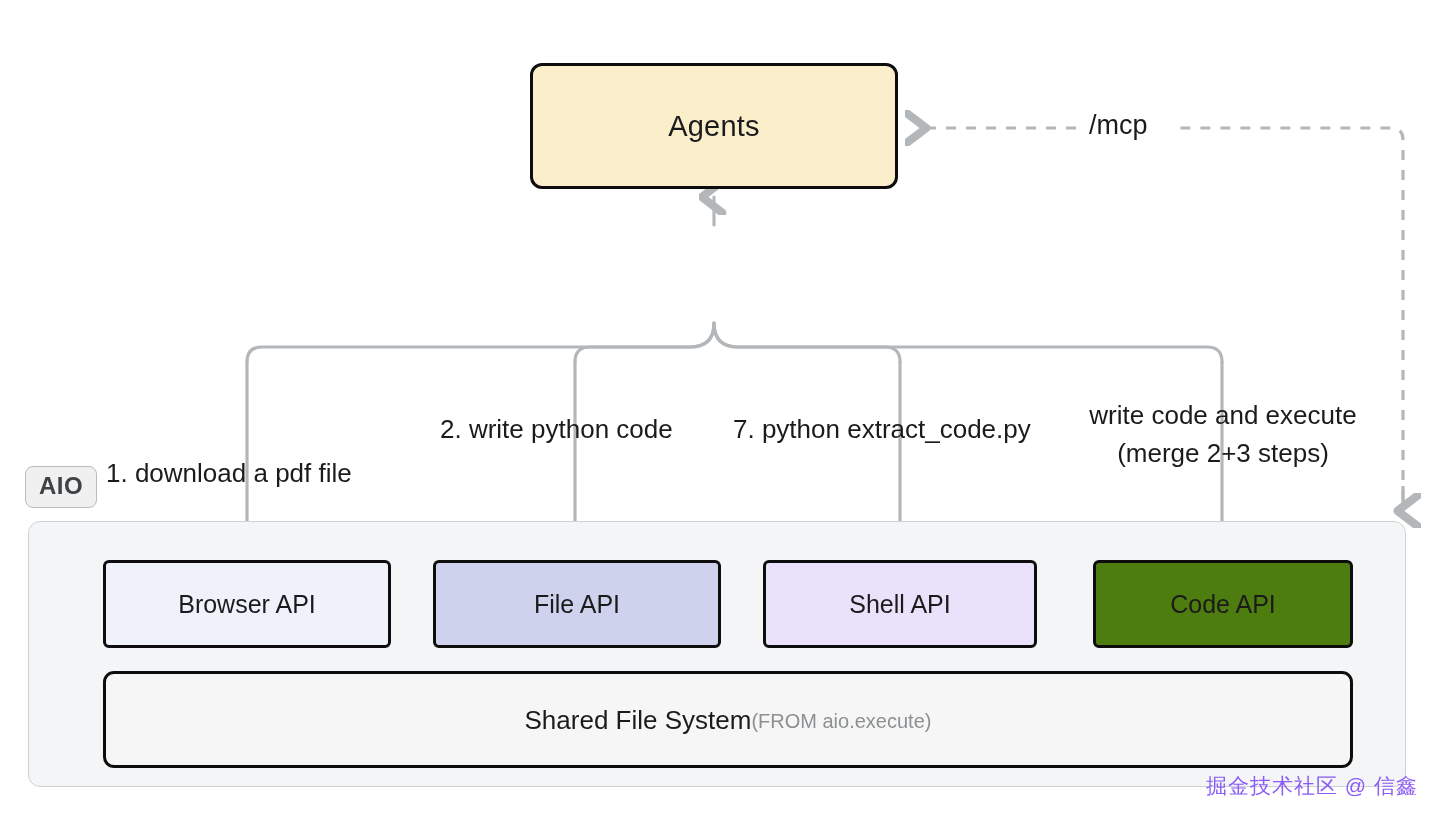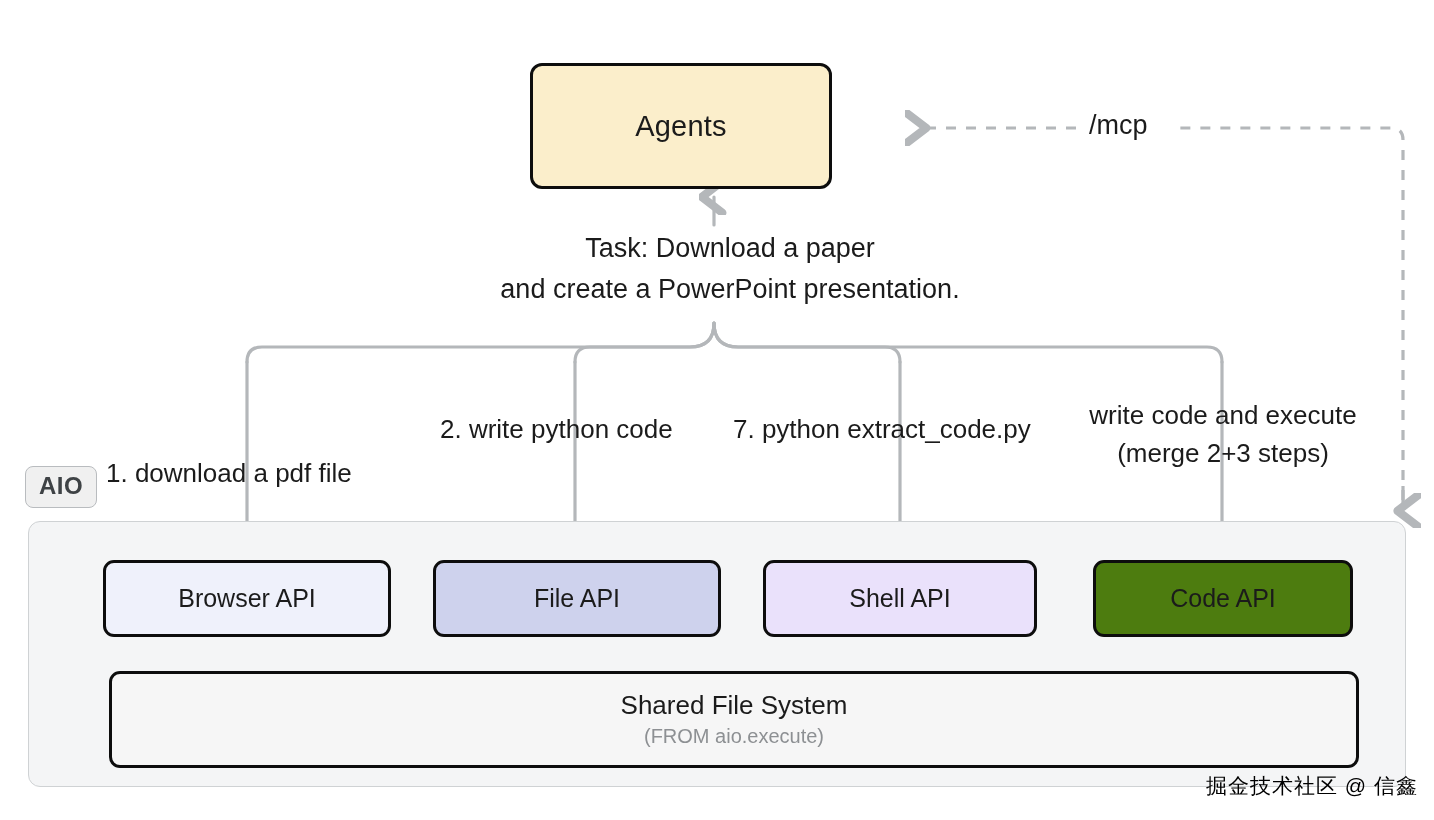--- a/index.html
+++ b/index.html
@@ -26,21 +26,21 @@
     width: 1434px;
     height: 820px;
     pointer-events: none;
   }
 
   
   .agents-box {
     position: absolute;
     left: 530px;
     top: 63px;
-    width: 302px;
+    width: 368px;
     height: 126px;
     box-sizing: border-box;
     background: #fbeecb;
     border: 3.5px solid #0d0d0d;
     border-radius: 12px;
     display: flex;
     align-items: center;
     justify-content: center;
     z-index: 3;
   }
@@ -118,48 +118,48 @@
     background: #f4f5f6;
     border: 1.5px solid #cfd2d4;
     border-radius: 12px;
     z-index: 1;
   }
 
   
   .api-box {
     position: absolute;
     box-sizing: border-box;
-    height: 77px;
+    height: 88px;
     border: 3.5px solid #0d0d0d;
-    border-radius: 11px;
+    border-radius: 6px;
     display: flex;
     align-items: center;
     justify-content: center;
     font-size: 25px;
     color: #1b1b1b;
     z-index: 3;
   }
   .api-browser { left: 103px;  top: 560px; width: 288px; background: #eff1fb; }
   .api-file    { left: 433px;  top: 560px; width: 288px; background: #ced2ed; }
   .api-shell   { left: 763px;  top: 560px; width: 274px; background: #eae1fb; }
   .api-code    { left: 1093px; top: 560px; width: 260px; background: #4d7c0f; }
 
   
   .sfs-box {
     position: absolute;
-    left: 109px;
+    left: 103px;
     top: 671px;
     width: 1250px;
     height: 97px;
     box-sizing: border-box;
     background: #f6f6f6;
     border: 3.5px solid #0d0d0d;
     border-radius: 11px;
     display: flex;
-    flex-direction: column;
+    flex-direction: row;
     align-items: center;
     justify-content: center;
     z-index: 3;
   }
   .sfs-title {
     font-size: 26px;
     color: #1b1b1b;
     line-height: 30px;
   }
   .sfs-sub {
@@ -168,21 +168,21 @@
     line-height: 28px;
     margin-top: 2px;
   }
 
   
   .watermark {
     position: absolute;
     right: 16px;
     top: 772px;
     font-size: 21px;
-    color: #000000;
+    color: #8b5cf6;
     letter-spacing: 1px;
     white-space: nowrap;
     z-index: 6;
   }
 </style>
 </head>
 <body>
 
 <div id="stage">
 
@@ -222,24 +222,20 @@
       <path d="M1222,362 L1222,536" marker-end="url(#arrow-solid)"></path>
     </g>
   </svg>
 
   <div class="agents-box">
     <div class="agents-label">Agents</div>
   </div>
 
   <div class="mcp-label">/mcp</div>
 
-  <div class="task-caption">
-    <span>Task: Download a paper</span>
-    <span>and create a PowerPoint presentation.</span>
-  </div>
 
   <div class="step-label step-1">1. download a pdf file</div>
   <div class="step-label step-2">2. write python code</div>
   <div class="step-label step-3">7. python extract_code.py</div>
   <div class="step-label step-4">
     <div>write code and execute</div>
     <div>(merge 2+3 steps)</div>
   </div>
 
   <div class="aio-tag">AIO</div>

